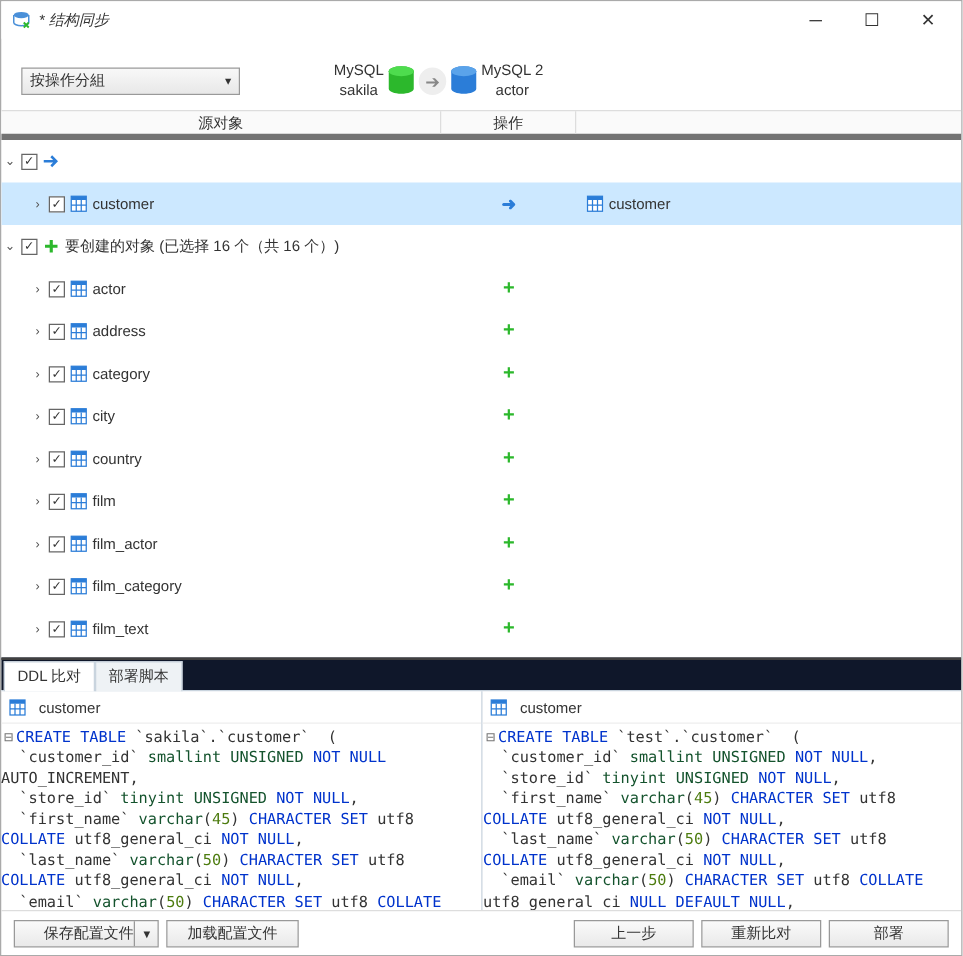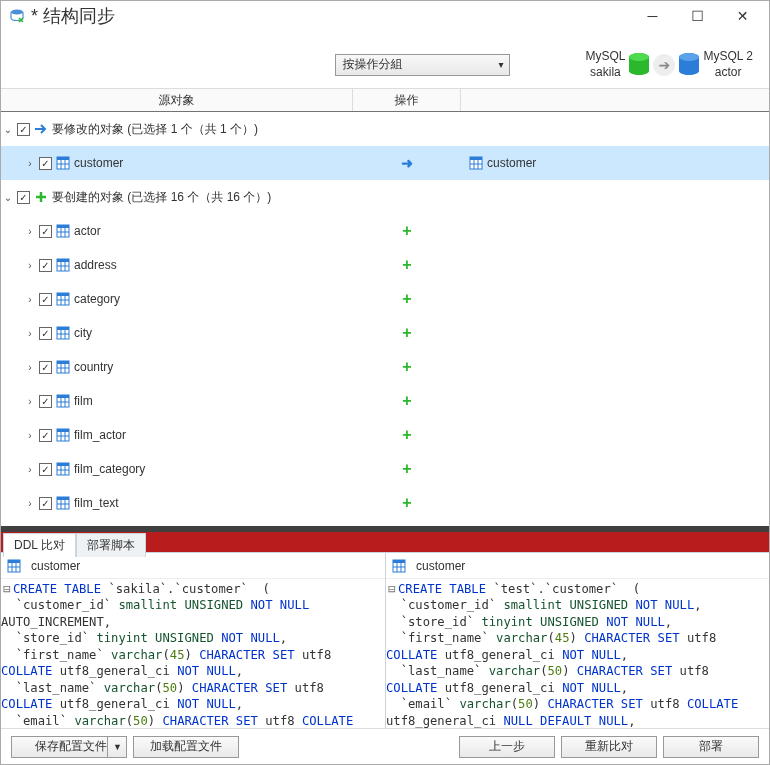--- a/index.html
+++ b/index.html
@@ -1,49 +1,49 @@
 <!DOCTYPE html>
 <html><head>
 <meta charset="utf-8">
 <style>
 * { box-sizing: border-box; margin: 0; padding: 0; }
 body { font-family: "Microsoft YaHei", "Segoe UI", sans-serif; font-size: 12px; color: #333; background: #fff; width: 770px; height: 765px; overflow: hidden; border: 1px solid #aaa; display: flex; flex-direction: column; }
 .titlebar { height: 30px; display: flex; align-items: center; padding: 0 4px 0 8px; background: #fff; }
 .titlebar .app-icon { width: 16px; height: 16px; margin-right: 6px; }
-.titlebar .title { flex: 1; font-size: 18px; }
+.titlebar .title { flex: 1; font-size: 12px; font-style: italic; }
 .titlebar .winbtn { width: 45px; height: 28px; display: flex; align-items: center; justify-content: center; font-size: 14px; cursor: default; }
-.toolbar-area { padding: 18px 16px 8px; display: flex; align-items: center; gap: 20px; justify-content: flex-end; }
+.toolbar-area { padding: 18px 16px 8px; display: flex; align-items: center; gap: 20px; }
 .dropdown { width: 175px; height: 22px; border: 1px solid #999; background: linear-gradient(#f8f8f8,#e8e8e8); display: flex; align-items: center; padding: 0 6px; justify-content: space-between; font-size: 12px; }
 .dropdown .chev { font-size: 10px; }
 .db-flow { display: flex; align-items: center; margin-left: 55px; }
 .db-col { text-align: center; line-height: 1.3; }
 .db-col .lbl { font-size: 12px; }
 .db-icon { width: 28px; height: 28px; }
 .arrow-circle { width: 22px; height: 22px; border-radius: 50%; background: #eee; display: flex; align-items: center; justify-content: center; color: #888; font-size: 14px; }
-.col-headers { display: flex; height: 24px; border-top: 1px solid #ddd; border-bottom: 1px solid #737373; background: #fafafa; }
+.col-headers { display: flex; height: 24px; border-top: 1px solid #ddd; border-bottom: 5px solid #737373; background: #fafafa; }
 .col-headers .col { display: flex; align-items: center; justify-content: center; font-size: 12px; }
 .col-src { width: 352px; border-right: 1px solid #ddd; }
 .col-op { width: 108px; border-right: 1px solid #ddd; }
 .col-tgt { flex: 1; }
 .tree-area { flex: 1; overflow-y: scroll; position: relative; min-height: 0; }
 .tree-row { height: 34px; display: flex; align-items: center; font-size: 12px; }
 .tree-row.selected { background: #cce8ff; }
 .group-row { font-weight: normal; }
 .indent { width: 22px; display: inline-block; }
 .expander { width: 14px; display: inline-flex; justify-content: center; color: #555; font-size: 10px; cursor: default; }
 .cbox { width: 13px; height: 13px; border: 1px solid #666; display: inline-flex; align-items: center; justify-content: center; margin: 0 4px 0 2px; font-size: 10px; color: #333; background: #fff; }
 .cbox.checked::before { content: "✓"; }
 .grp-icon { width: 14px; height: 14px; margin-right: 4px; display: inline-flex; }
 .tbl-icon { width: 14px; height: 14px; margin-right: 4px; display: inline-flex; }
 .row-src { width: 352px; display: flex; align-items: center; }
 .row-op { width: 108px; display: flex; align-items: center; justify-content: center; }
 .row-tgt { flex: 1; display: flex; align-items: center; padding-left: 8px; }
 .op-arrow { color: #2b7dd8; font-size: 14px; font-weight: bold; }
 .op-plus { color: #2cb82c; font-size: 16px; font-weight: bold; }
-.tabs-bar { display: flex; background: #b91c1c; border-top: 6px solid #404040; height: 26px; align-items: flex-start; padding-left: 2px; }
+.tabs-bar { display: flex; background: #0f172a; border-top: 2px solid #404040; height: 26px; align-items: center; padding-left: 2px; }
 .tab { padding: 3px 10px 3px; border: 1px solid #c9d4de; border-bottom: none; background: #eef2f5; margin-right: 0; font-size: 12px; position: relative; top: 1px; }
 .tab.active { background: #fff; }
 .diff-panel { display: flex; height: 176px; border-top: 1px solid #c9d4de; }
 .diff-side { width: 50%; display: flex; flex-direction: column; overflow: hidden; }
 .diff-side + .diff-side { border-left: 1px solid #c9d4de; }
 .diff-header { height: 26px; display: flex; align-items: center; padding: 0 6px; gap: 6px; border-bottom: 1px solid #eee; }
 .code-area { flex: 1; overflow: auto; white-space: pre-wrap; font-family: Consolas, Menlo, monospace; font-size: 12.2px; padding: 2px 0; line-height: 1.35; }
 .code-area .kw { color: #0033cc; }
 .code-area .ty { color: #14532d; }
 .code-area .num-grey { color: #4d7c0f; }
@@ -113,21 +113,20 @@
 <div class="tree-area" id="tree">
     <div class="tree-row group-row">
     <div class="row-src">
       <span class="expander">⌄</span>
       <span class="cbox checked"></span>
       <span class="grp-icon">
           <svg viewBox="0 0 14 14">
             <path d="M1 7h9M7 3l4 4-4 4" stroke="#2b7dd8" stroke-width="2" fill="none"></path>
           </svg>
         </span>
-      <span>要修改的对象 (已选择 1 个（共 1 个）)</span>
     </div>
     <div class="row-op"></div>
       <div class="row-tgt"></div>
   </div>
     <div class="tree-row selected">
       <div class="row-src">
         <span class="indent"></span>
         <span class="expander">›</span>
         <span class="cbox checked"></span>
         <span class="tbl-icon">

